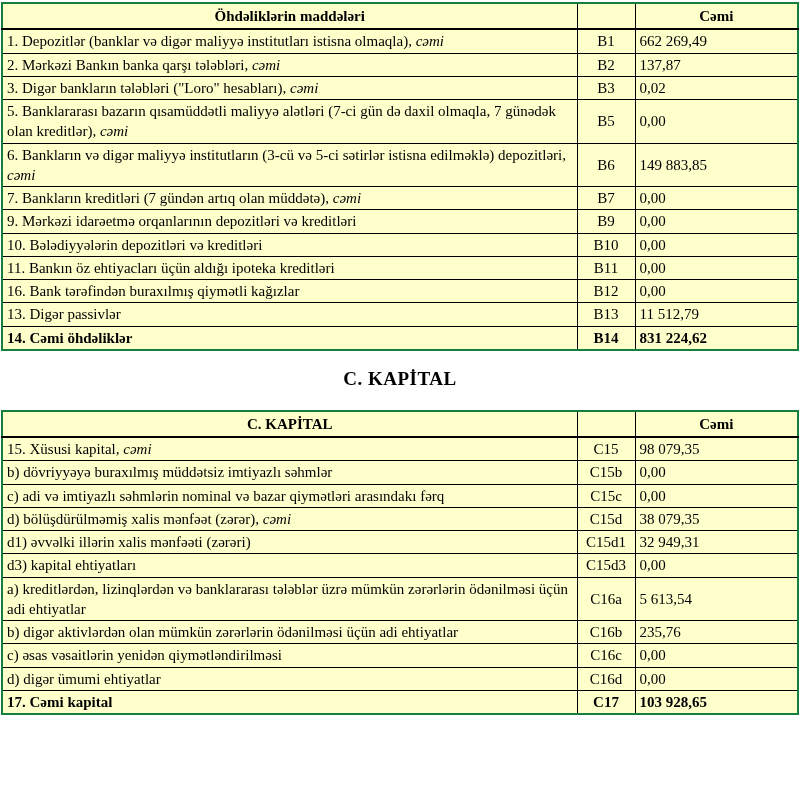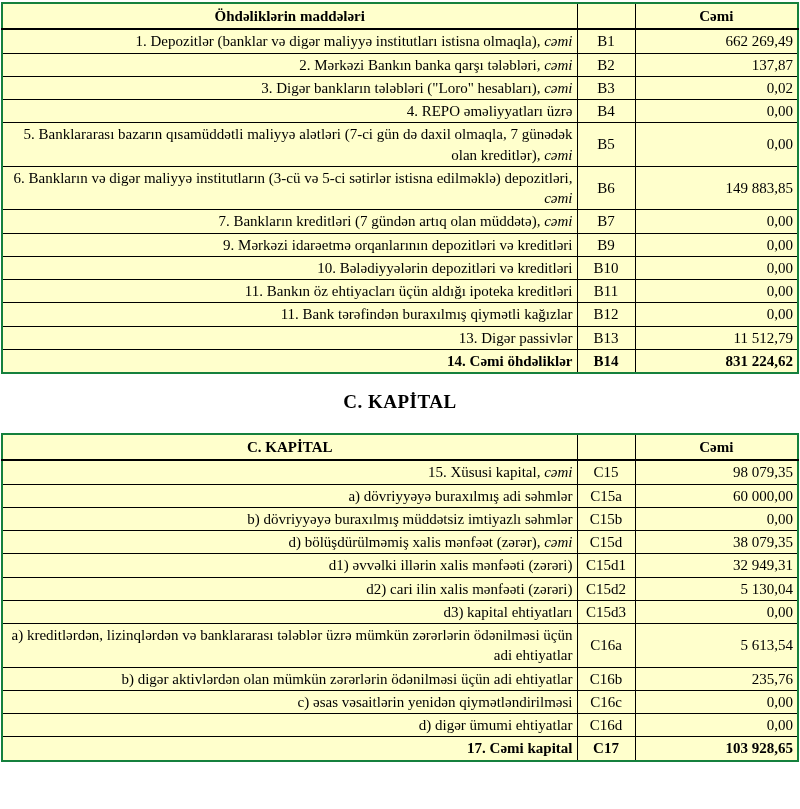--- a/index.html
+++ b/index.html
@@ -27,23 +27,23 @@
     overflow: hidden;
   }
   .fin thead th {
     font-weight: 700;
     text-align: center;
     border-bottom: 2px solid #000;
     padding: 2px 4px;
   }
   col.col-code  { width: 58px; }
   col.col-value { width: 163px; }
-  td.cell-label { text-align: right; }
+  td.cell-label { text-align: left; }
   td.cell-code  { text-align: center; }
-  td.cell-value { text-align: right; }
+  td.cell-value { }
   tr.bold td    { font-weight: 700; }
   .indent-1 { padding-left: 27px; }
   .indent-2 { padding-left: 55px; margin-left: 11px; }
 
   .section-heading {
     text-align: center;
     font-weight: 700;
     font-size: 19px;
     letter-spacing: 0.5px;
     margin: 17px 0 20px 0;
@@ -78,25 +78,20 @@
           <td class="cell-label">2. Mərkəzi Bankın banka qarşı tələbləri<i>, cəmi</i></td>
           <td class="cell-code">B2</td>
           <td class="cell-value">137,87</td>
         </tr>
         <tr>
           <td class="cell-label">3. Digər bankların tələbləri ("Loro" hesabları)<i>, cəmi</i></td>
           <td class="cell-code">B3</td>
           <td class="cell-value">0,02</td>
         </tr>
         <tr>
-          <td class="cell-label">4. REPO əməliyyatları  üzrə</td>
-          <td class="cell-code">B4</td>
-          <td class="cell-value">0,00</td>
-        </tr>
-        <tr>
           <td class="cell-label">5. Banklararası bazarın qısamüddətli maliyyə alətləri (7-ci gün də daxil olmaqla, 7 günədək olan kreditlər)<i>, cəmi</i></td>
           <td class="cell-code">B5</td>
           <td class="cell-value">0,00</td>
         </tr>
         <tr>
           <td class="cell-label">6. Bankların və digər maliyyə institutların (3-cü və 5-ci sətirlər istisna edilməklə) depozitləri<i>, cəmi</i></td>
           <td class="cell-code">B6</td>
           <td class="cell-value">149 883,85</td>
         </tr>
         <tr>
@@ -113,21 +108,21 @@
           <td class="cell-label">10. Bələdiyyələrin depozitləri və kreditləri</td>
           <td class="cell-code">B10</td>
           <td class="cell-value">0,00</td>
         </tr>
         <tr>
           <td class="cell-label">11. Bankın öz ehtiyacları üçün aldığı ipoteka kreditləri</td>
           <td class="cell-code">B11</td>
           <td class="cell-value">0,00</td>
         </tr>
         <tr>
-          <td class="cell-label">11. Bank tərəfindən buraxılmış qiymətli kağızlar</td>
+          <td class="cell-label">16. Bank tərəfindən buraxılmış qiymətli kağızlar</td>
           <td class="cell-code">B12</td>
           <td class="cell-value">0,00</td>
         </tr>
         <tr>
           <td class="cell-label">13. Digər passivlər</td>
           <td class="cell-code">B13</td>
           <td class="cell-value">11 512,79</td>
         </tr>
         <tr class="bold">
           <td class="cell-label">14. Cəmi öhdəliklər</td>
@@ -152,43 +147,38 @@
         <th>Cəmi</th>
       </tr>
     </thead>
     <tbody>
         <tr>
           <td class="cell-label">15. Xüsusi kapital<i>, cəmi</i></td>
           <td class="cell-code">C15</td>
           <td class="cell-value">98 079,35</td>
         </tr>
         <tr>
-          <td class="cell-label indent-1">a) dövriyyəyə buraxılmış adi səhmlər</td>
-          <td class="cell-code">C15a</td>
-          <td class="cell-value">60 000,00</td>
-        </tr>
-        <tr>
           <td class="cell-label indent-1">b) dövriyyəyə buraxılmış müddətsiz imtiyazlı səhmlər</td>
           <td class="cell-code">C15b</td>
+          <td class="cell-value">0,00</td>
+        </tr>
+        <tr>
+          <td class="cell-label indent-1">c) adi və imtiyazlı səhmlərin nominal və bazar qiymətləri arasındakı fərq</td>
+          <td class="cell-code">C15c</td>
           <td class="cell-value">0,00</td>
         </tr>
         <tr>
           <td class="cell-label indent-1">d) bölüşdürülməmiş xalis mənfəət (zərər)<i>, cəmi</i></td>
           <td class="cell-code">C15d</td>
           <td class="cell-value">38 079,35</td>
         </tr>
         <tr>
           <td class="cell-label indent-2">d1) əvvəlki illərin xalis mənfəəti (zərəri)</td>
           <td class="cell-code">C15d1</td>
           <td class="cell-value">32 949,31</td>
-        </tr>
-        <tr>
-          <td class="cell-label indent-2">d2) cari ilin xalis mənfəəti (zərəri)</td>
-          <td class="cell-code">C15d2</td>
-          <td class="cell-value">5 130,04</td>
         </tr>
         <tr>
           <td class="cell-label indent-2">d3) kapital ehtiyatları</td>
           <td class="cell-code">C15d3</td>
           <td class="cell-value">0,00</td>
         </tr>
         <tr>
           <td class="cell-label indent-1">a) kreditlərdən, lizinqlərdən və banklararası  tələblər üzrə mümkün zərərlərin ödənilməsi üçün adi ehtiyatlar</td>
           <td class="cell-code">C16a</td>
           <td class="cell-value">5 613,54</td>

